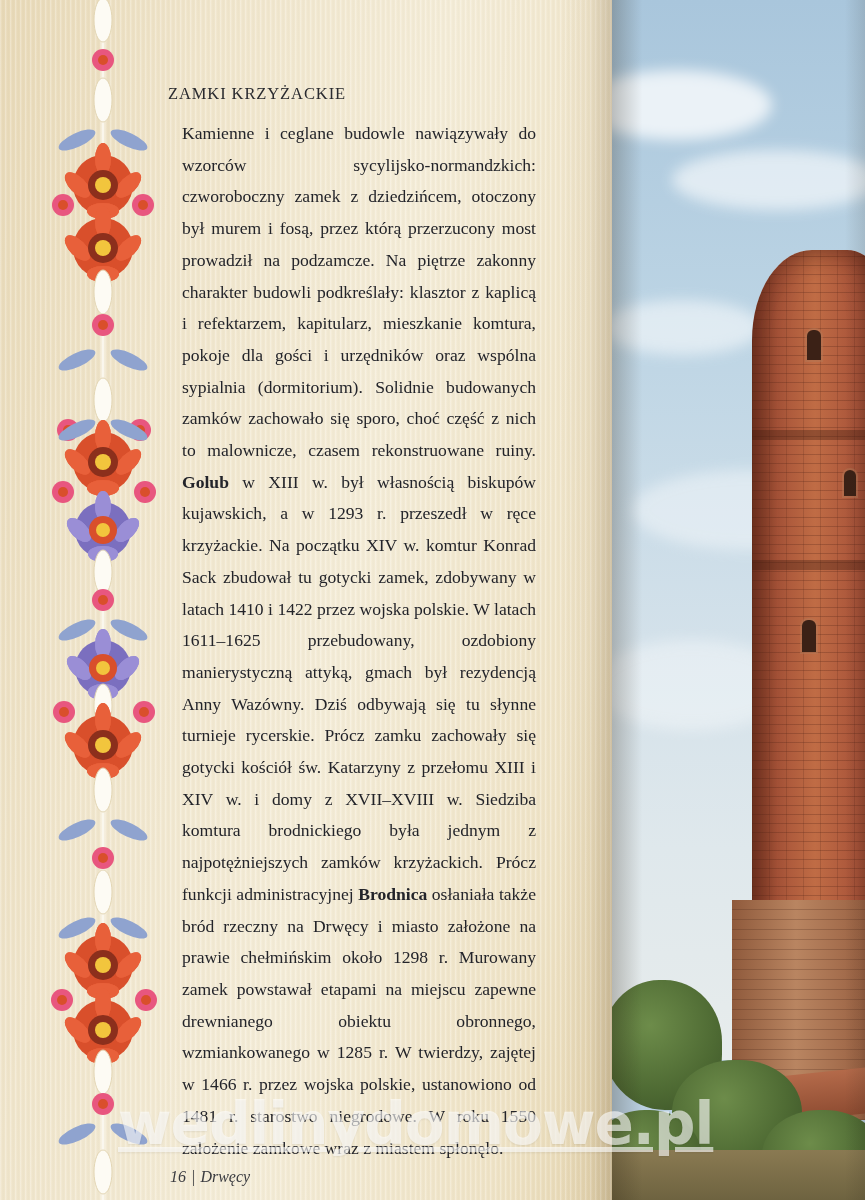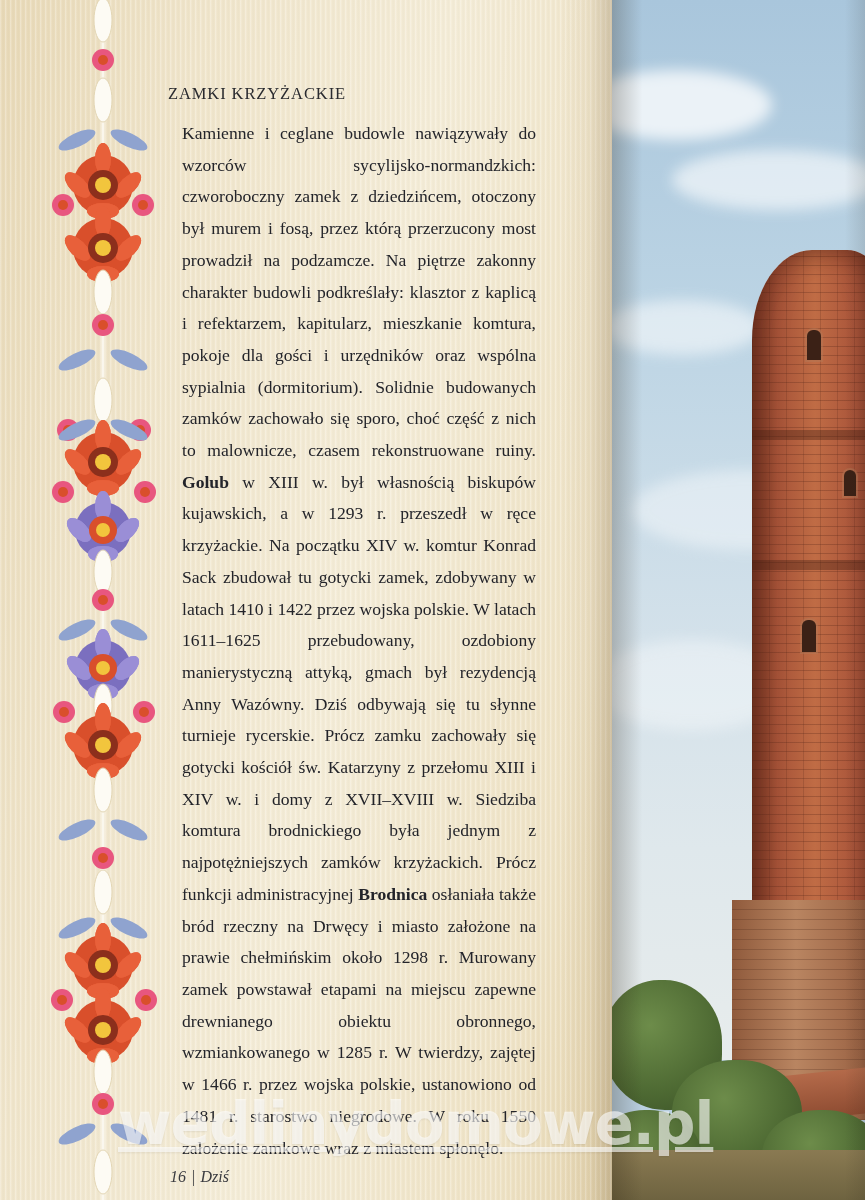--- a/index.html
+++ b/index.html
@@ -308,18 +308,18 @@
       <use href="#whiteLeaf" transform="translate(75,1172)"></use>
     </g>
   </svg>
 
   <div class="text-col">
     <h1 class="heading">ZAMKI KRZYŻACKIE</h1>
     <p class="body-text"><span>Kamienne i ceglane budowle nawiązywały do wzorców sycylijsko-normandzkich: czworoboczny zamek z dziedzińcem, otoczony był murem i fosą, przez którą przerzucony most prowadził na podzamcze. Na piętrze zakonny charakter budowli podkreślały: klasztor z kaplicą i refektarzem, kapitularz, mieszkanie komtura, pokoje dla gości i urzędników oraz wspólna sypialnia (dormitorium). Solidnie budowanych zamków zachowało się sporo, choć część z nich to malownicze, czasem rekonstruowane ruiny. </span><b>Golub</b><span> w XIII w. był własnością biskupów kujawskich, a w 1293 r. przeszedł w ręce krzyżackie. Na początku XIV w. komtur Konrad Sack zbudował tu gotycki zamek, zdobywany w latach 1410 i 1422 przez wojska polskie. W latach 1611–1625 przebudowany, ozdobiony manierystyczną attyką, gmach był rezydencją Anny Wazówny. Dziś odbywają się tu słynne turnieje rycerskie. Prócz zamku zachowały się gotycki kościół św. Katarzyny z przełomu XIII i XIV w. i domy z XVII–XVIII w. Siedziba komtura brodnickiego była jednym z najpotężniejszych zamków krzyżackich. Prócz funkcji administracyjnej </span><b>Brodnica</b><span> osłaniała także bród rzeczny na Drwęcy i miasto założone na prawie chełmińskim około 1298 r. Murowany zamek powstawał etapami na miejscu zapewne drewnianego obiektu obronnego, wzmiankowanego w 1285 r. W twierdzy, zajętej w 1466 r. przez wojska polskie, ustanowiono od 1481 r. starostwo niegrodowe. W roku 1550 założenie zamkowe wraz z miastem spłonęło.</span></p>
   </div>
 
   <div class="folio">
-    <span class="num">16</span><span class="sep">|</span><span>Dziś</span>
+    <span class="num">16</span><span class="sep">|</span><span>Drwęcy</span>
   </div>
 
   <div class="watermark">wedlinydomowe.pl</div>
 
 </div>
 
 </body></html>

